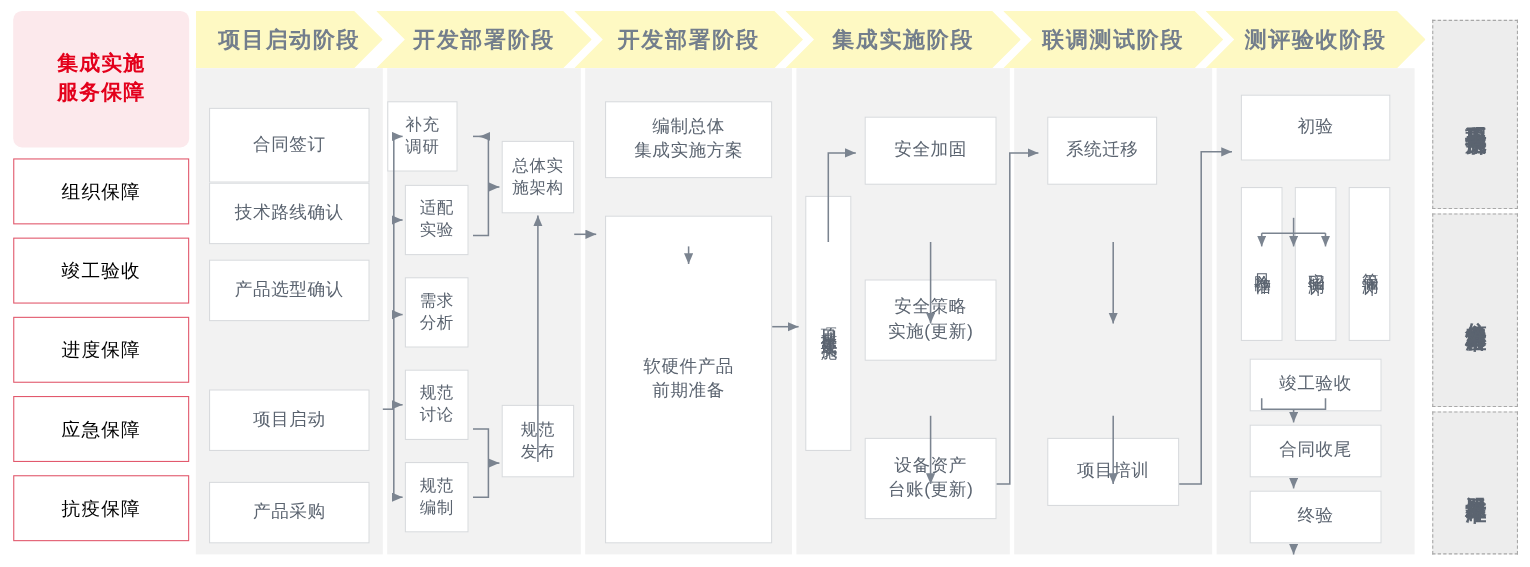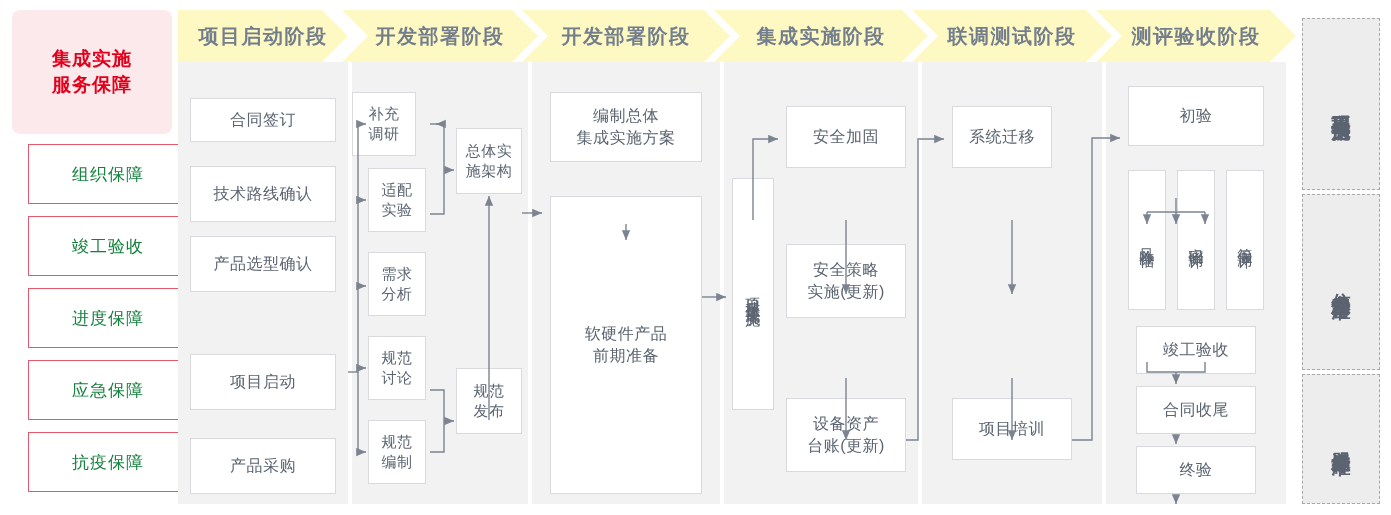--- a/index.html
+++ b/index.html
@@ -16,24 +16,24 @@
   .left-rail { position:absolute; left:12px; top:10px; width:160px; height:494px; }
   .lead-box {
     position:absolute; left:0; top:0; width:160px; height:124px;
     background:#fce9ec; border-radius:8px;
     display:flex; align-items:center; justify-content:center;
     text-align:center; line-height:1.35;
     color:#e3001b; font-weight:bold; font-size:19px; letter-spacing:1px;
   }
   .lead-box span { display:block; }
   .grt-box {
-    position:absolute; left:16px; width:160px; height:60px;
+    position:absolute; left:0; width:160px; height:60px;
     background:#ffffff; border:1.5px solid #e2596d;
     display:flex; align-items:center; justify-content:center;
-    font-size:17px; color:#15803d; letter-spacing:1px;
+    font-size:17px; color:#000000; letter-spacing:1px;
   }
 
   
   .col { position:absolute; top:10px; }
   .col-head {
     position:absolute; left:0; top:0; height:52px;
     background:#fef9c3;
     display:flex; align-items:center; justify-content:center;
     font-size:20px; font-weight:bold; color:#737e8c; letter-spacing:1.5px;
   }
@@ -91,21 +91,21 @@
     <div class="grt-box" style="top:134px">组织保障</div>
     <div class="grt-box" style="top:206px">竣工验收</div>
     <div class="grt-box" style="top:278px">进度保障</div>
     <div class="grt-box" style="top:350px">应急保障</div>
     <div class="grt-box" style="top:422px">抗疫保障</div>
   </div>
 
   <div class="col" style="left:178px;width:170px;height:494px">
     <div class="col-head notch" style="width:170px">项目启动阶段</div>
     <div class="col-body" style="width:170px;height:442px"></div>
-    <div class="node" style="left:12px;top:88px;width:146px;height:44px">合同签订</div>
+    <div class="node" style="left:12px;top:88px;width:146px;height:68px">合同签订</div>
     <div class="node" style="left:12px;top:156px;width:146px;height:56px">技术路线确认</div>
     <div class="node" style="left:12px;top:226px;width:146px;height:56px">产品选型确认</div>
     <div class="node" style="left:12px;top:344px;width:146px;height:56px">项目启动</div>
     <div class="node" style="left:12px;top:428px;width:146px;height:56px">产品采购</div>
   </div>
 
   <div class="col" style="left:352px;width:176px;height:494px">
     <div class="col-head notch notch-in" style="width:196px;left:-10px">开发部署阶段</div>
     <div class="col-body" style="width:176px;height:442px"></div>
     <div class="node sm" style="left:0;top:82px;width:64px;height:64px">
@@ -140,21 +140,21 @@
     <div class="node" style="left:18px;top:186px;width:152px;height:298px">
         <span>软硬件产品<br>前期准备</span>
       </div>
   </div>
 
   <div class="col" style="left:724px;width:194px;height:494px">
     <div class="col-head notch notch-in" style="width:214px;left:-10px">集成实施阶段</div>
     <div class="col-body" style="width:194px;height:442px"></div>
     <div class="node sm vert" style="left:8px;top:168px;width:42px;height:232px">项目整体集成实施</div>
     <div class="node" style="left:62px;top:96px;width:120px;height:62px">安全加固</div>
-    <div class="node" style="left:62px;top:234px;width:120px;height:74px">
+    <div class="node" style="left:62px;top:244px;width:120px;height:74px">
         <span>安全策略<br>实施(更新)</span>
       </div>
     <div class="node" style="left:62px;top:388px;width:120px;height:74px">
         <span>设备资产<br>台账(更新)</span>
       </div>
   </div>
 
   <div class="col" style="left:922px;width:180px;height:494px">
     <div class="col-head notch notch-in" style="width:200px;left:-10px">联调测试阶段</div>
     <div class="col-body" style="width:180px;height:442px"></div>

